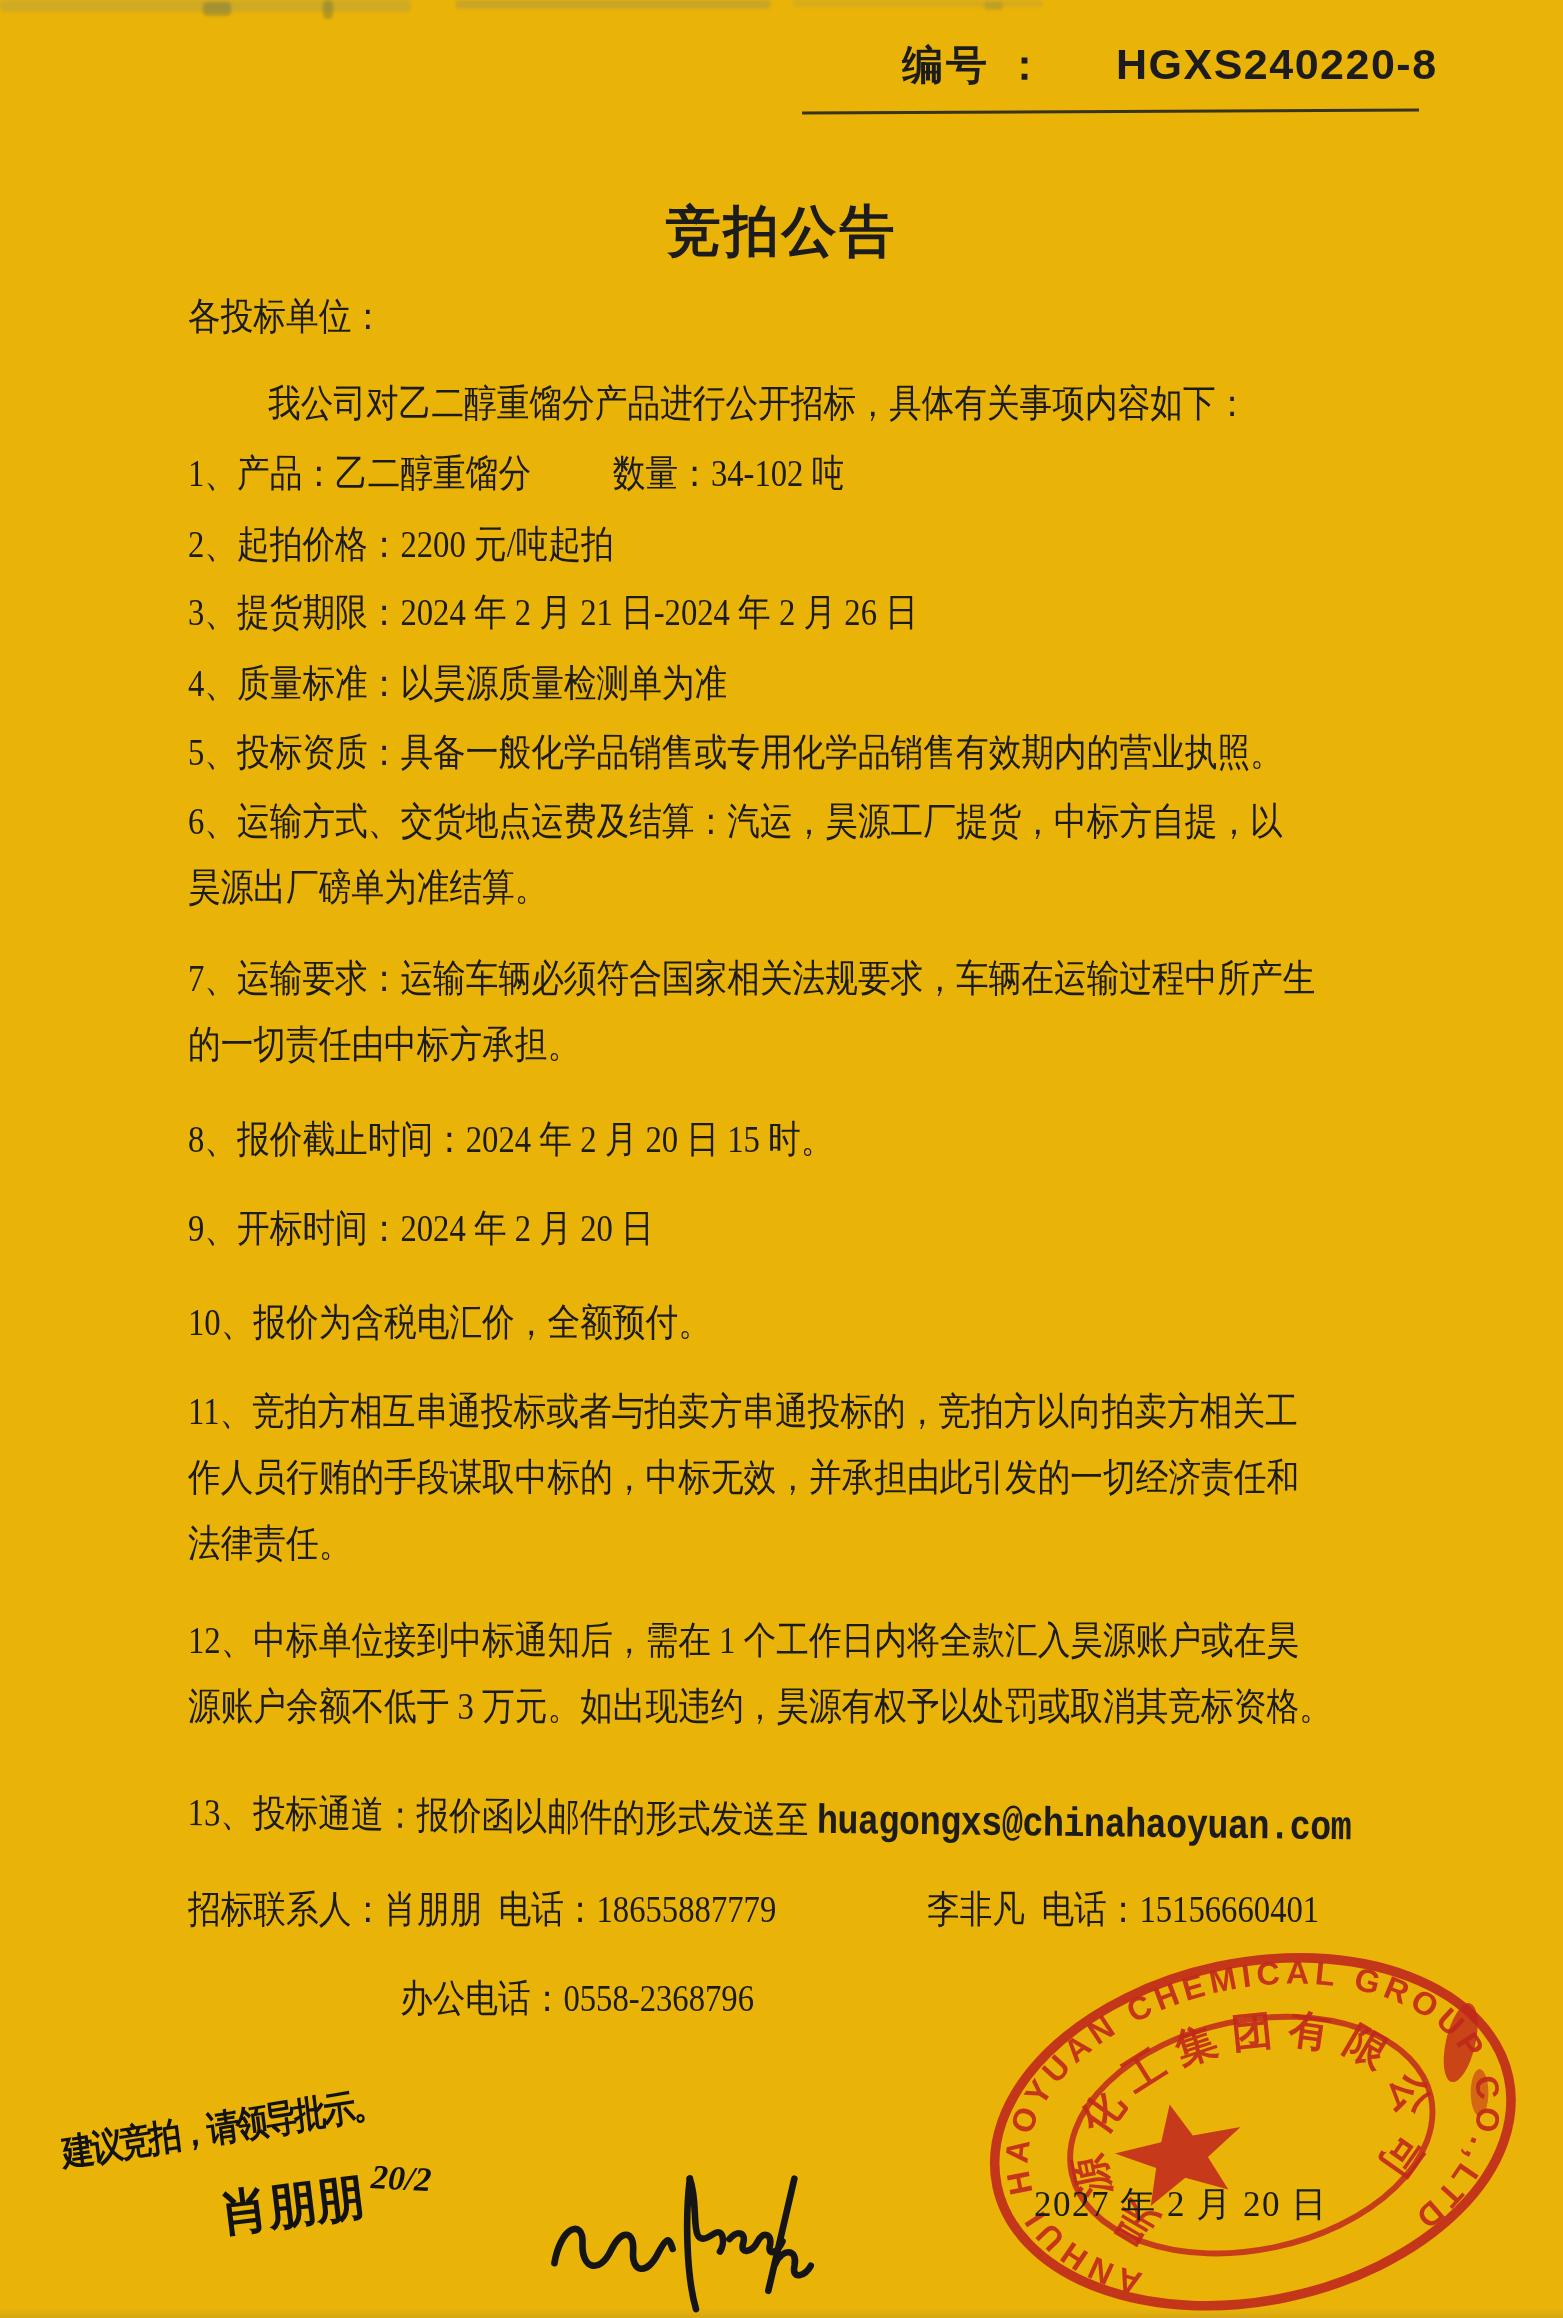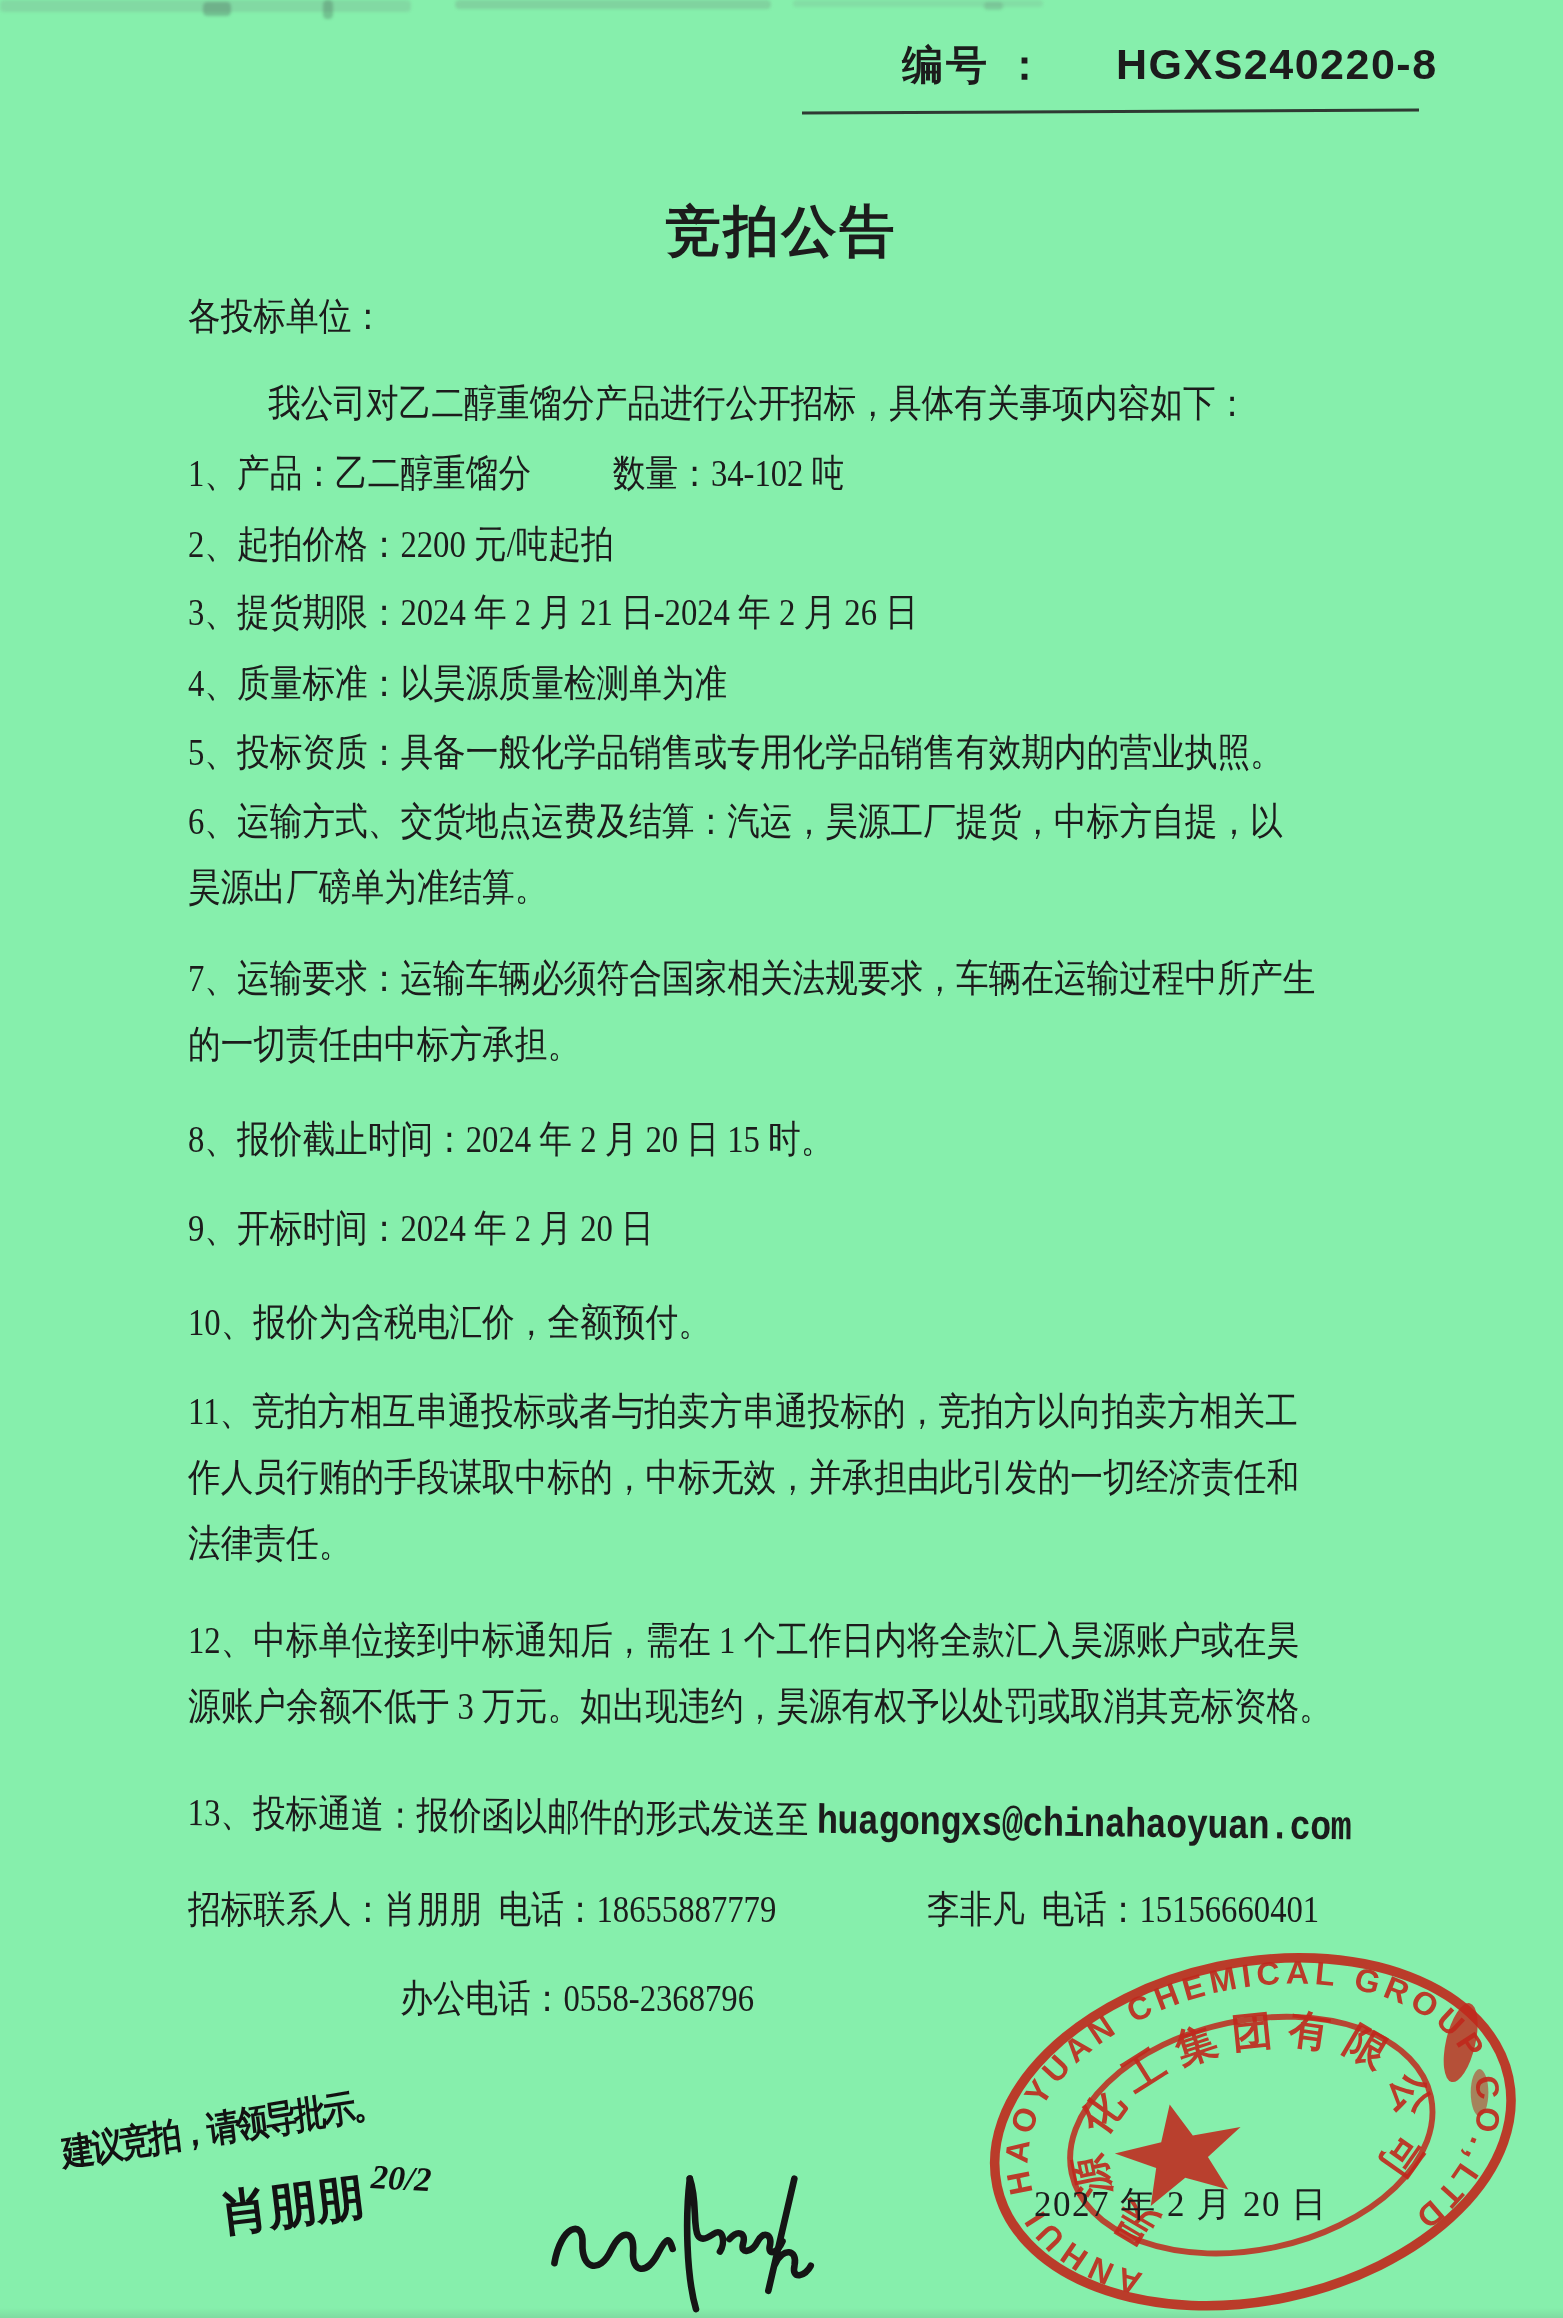--- a/index.html
+++ b/index.html
@@ -1,16 +1,16 @@
 <!DOCTYPE html>
 <html style="font-size:11.8px"><head>
 <meta charset="utf-8">
 <style>
   html,body{margin:0;padding:0;background:#e8e8e8;}
-  .page{position:relative;width:1563px;height:2319px;margin:0 auto;background:#86efac;overflow:hidden;
+  .page{position:relative;width:1563px;height:2319px;margin:0 auto;background:#eab308;overflow:hidden;
         font-family:"Liberation Serif",serif;color:#1c1c1c;}
   
   .artifact{position:absolute;border-radius:4.4px;filter:blur(1.5px);}
   .a1{left:0;top:0;width:411px;height:11.8px;background:rgba(118,140,134,.22);}
   .a2{left:455px;top:0;width:316px;height:8.8px;background:rgba(110,126,120,.25);}
   .a3{left:793px;top:0;width:250px;height:7.3px;background:rgba(120,136,130,.16);}
   .a4{left:203px;top:1.5px;width:28px;height:14.7px;background:rgba(70,92,86,.32);}
   .a5{left:323px;top:0;width:10.3px;height:19px;background:rgba(60,82,76,.28);}
   .a6{left:984px;top:1.5px;width:19px;height:8.8px;background:rgba(90,110,104,.22);}
   .bottom-shadow{position:absolute;left:0;top:2308px;width:1563px;height:10.3px;

